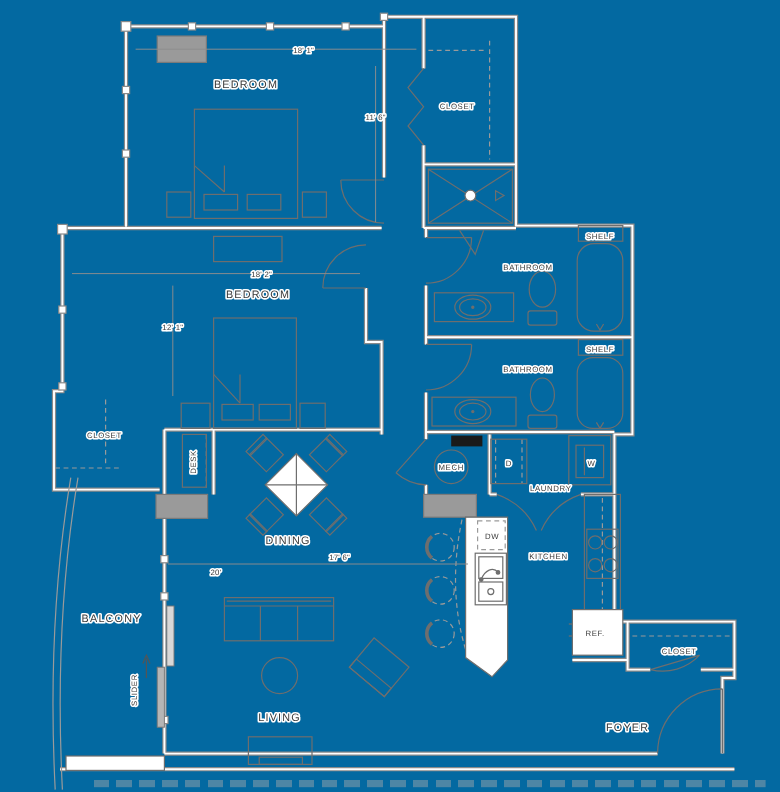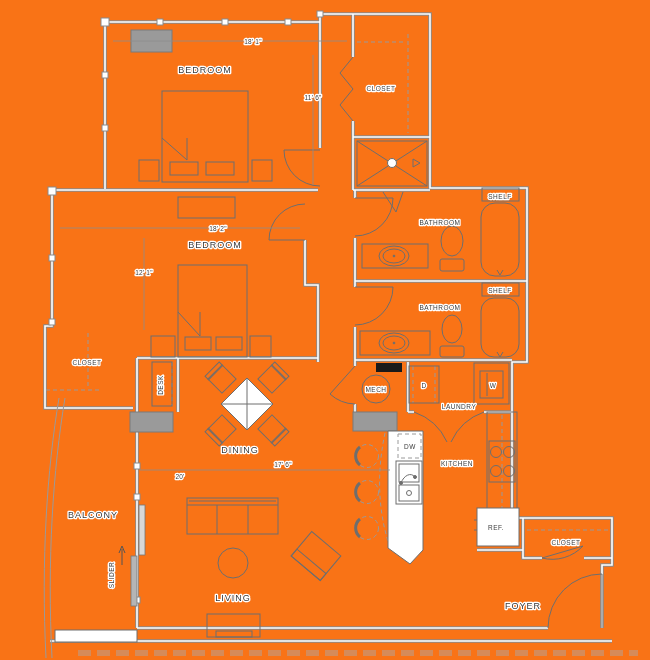--- a/index.html
+++ b/index.html
@@ -1,16 +1,16 @@
 <!DOCTYPE html>
 <html><head>
 <meta charset="utf-8">
 <style>
   html,body{margin:0;padding:0;background:#fff;}
-  #stage{position:relative;width:650px;height:660px;background:#f97316;overflow:hidden;
+  #stage{position:relative;width:650px;height:660px;background:#0369a1;overflow:hidden;
          font-family:"Liberation Sans", sans-serif;}
   svg{position:absolute;left:0;top:0;}
   text{font-family:"Liberation Sans", sans-serif;fill:#3a3a3a;
        paint-order:stroke;stroke:#ffffff;stroke-width:2.6px;stroke-linejoin:round;
        text-anchor:middle;letter-spacing:1px;}
   .room-lbl{font-size:9px;}
   .sm-lbl{font-size:6.5px;letter-spacing:.5px;}
   .dim-lbl{font-size:6.5px;letter-spacing:.2px;}
   .fix{stroke:#6e6e6e;stroke-width:1;fill:none;}
   .fixw{stroke:#6e6e6e;stroke-width:1;fill:#fff;}

